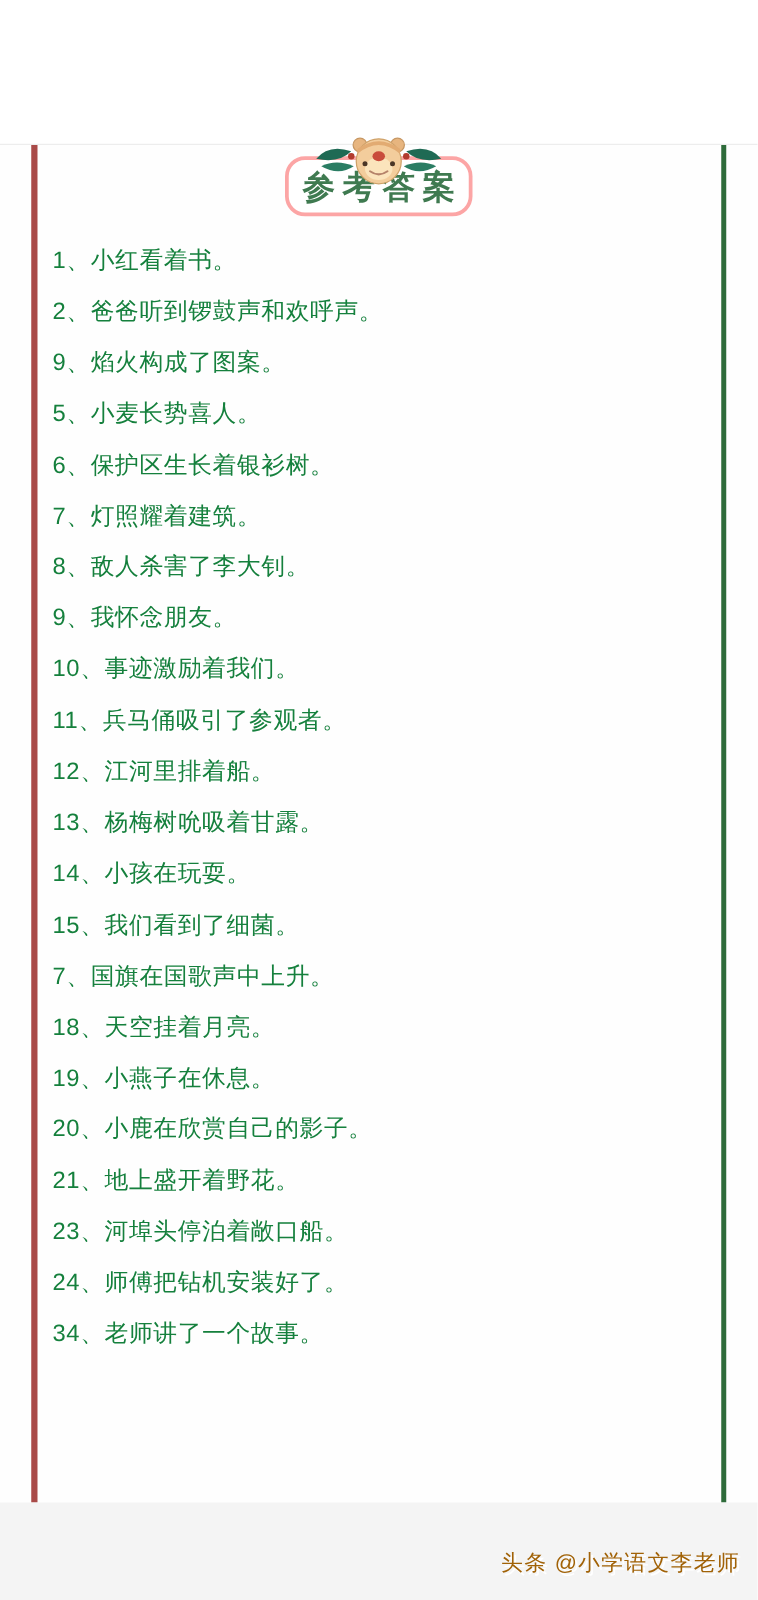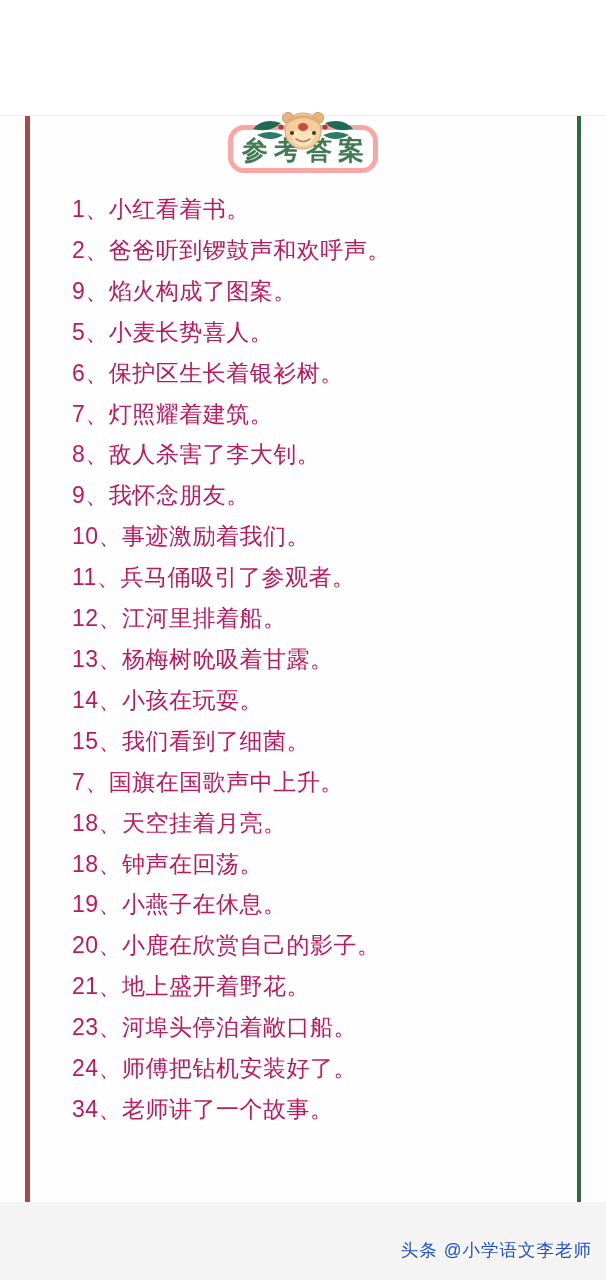--- a/index.html
+++ b/index.html
@@ -44,69 +44,69 @@
     position: relative;
     width: 100%;
     padding-top: 9px;
     height: 48px;
   }
   .badge {
     position: relative;
     margin: 0 auto;
     width: 150px;
     height: 48px;
-    border: 5px solid #fca5a5;
+    border: 3px solid #fca5a5;
     border-radius: 16px;
     box-sizing: border-box;
     background: #ffffff;
     display: flex;
-    align-items: flex-end;
+    align-items: center;
     justify-content: center;
   }
   .badge-title {
     color: #3f7a50;
     font-size: 26px;
     font-weight: bold;
     letter-spacing: 6px;
     text-indent: 6px;
     white-space: nowrap;
   }
   .mascot {
     position: absolute;
     top: -21px;
     left: 50%;
     transform: translateX(-50%);
     width: 124px;
     height: 46px;
     pointer-events: none;
   }
   .answers {
-    margin: 16px 30px 0 72px;
-    font-size: 23px;
+    margin: 16px 30px 0 42px;
+    font-size: 19px;
     line-height: 40.9px;
-    color: #be185d;
+    color: #15803d;
     letter-spacing: 0.5px;
   }
   .answers .row {
     white-space: nowrap;
   }
   .footer {
     position: absolute;
     left: 0;
     top: 1202px;
     width: 606px;
     height: 78px;
     background: #f4f4f4;
   }
   .watermark {
     position: absolute;
     right: 14px;
     top: 36px;
     font-size: 17.5px;
-    color: #1d4ed8;
+    color: #a16207;
     text-shadow: 2px 2px 0 #ffffff;
     letter-spacing: 1px;
   }
 </style>
 </head>
 <body>
 
 <div class="content-card">
   <div class="rule-left"></div>
   <div class="rule-right"></div>
@@ -153,21 +153,20 @@
     <div class="row">8、敌人杀害了李大钊。</div>
     <div class="row">9、我怀念朋友。</div>
     <div class="row">10、事迹激励着我们。</div>
     <div class="row">11、兵马俑吸引了参观者。</div>
     <div class="row">12、江河里排着船。</div>
     <div class="row">13、杨梅树吮吸着甘露。</div>
     <div class="row">14、小孩在玩耍。</div>
     <div class="row">15、我们看到了细菌。</div>
     <div class="row">7、国旗在国歌声中上升。</div>
     <div class="row">18、天空挂着月亮。</div>
-    <div class="row">18、钟声在回荡。</div>
     <div class="row">19、小燕子在休息。</div>
     <div class="row">20、小鹿在欣赏自己的影子。</div>
     <div class="row">21、地上盛开着野花。</div>
     <div class="row">23、河埠头停泊着敞口船。</div>
     <div class="row">24、师傅把钻机安装好了。</div>
     <div class="row">34、老师讲了一个故事。</div>
   </div>
 </div>
 
 <div class="footer">

